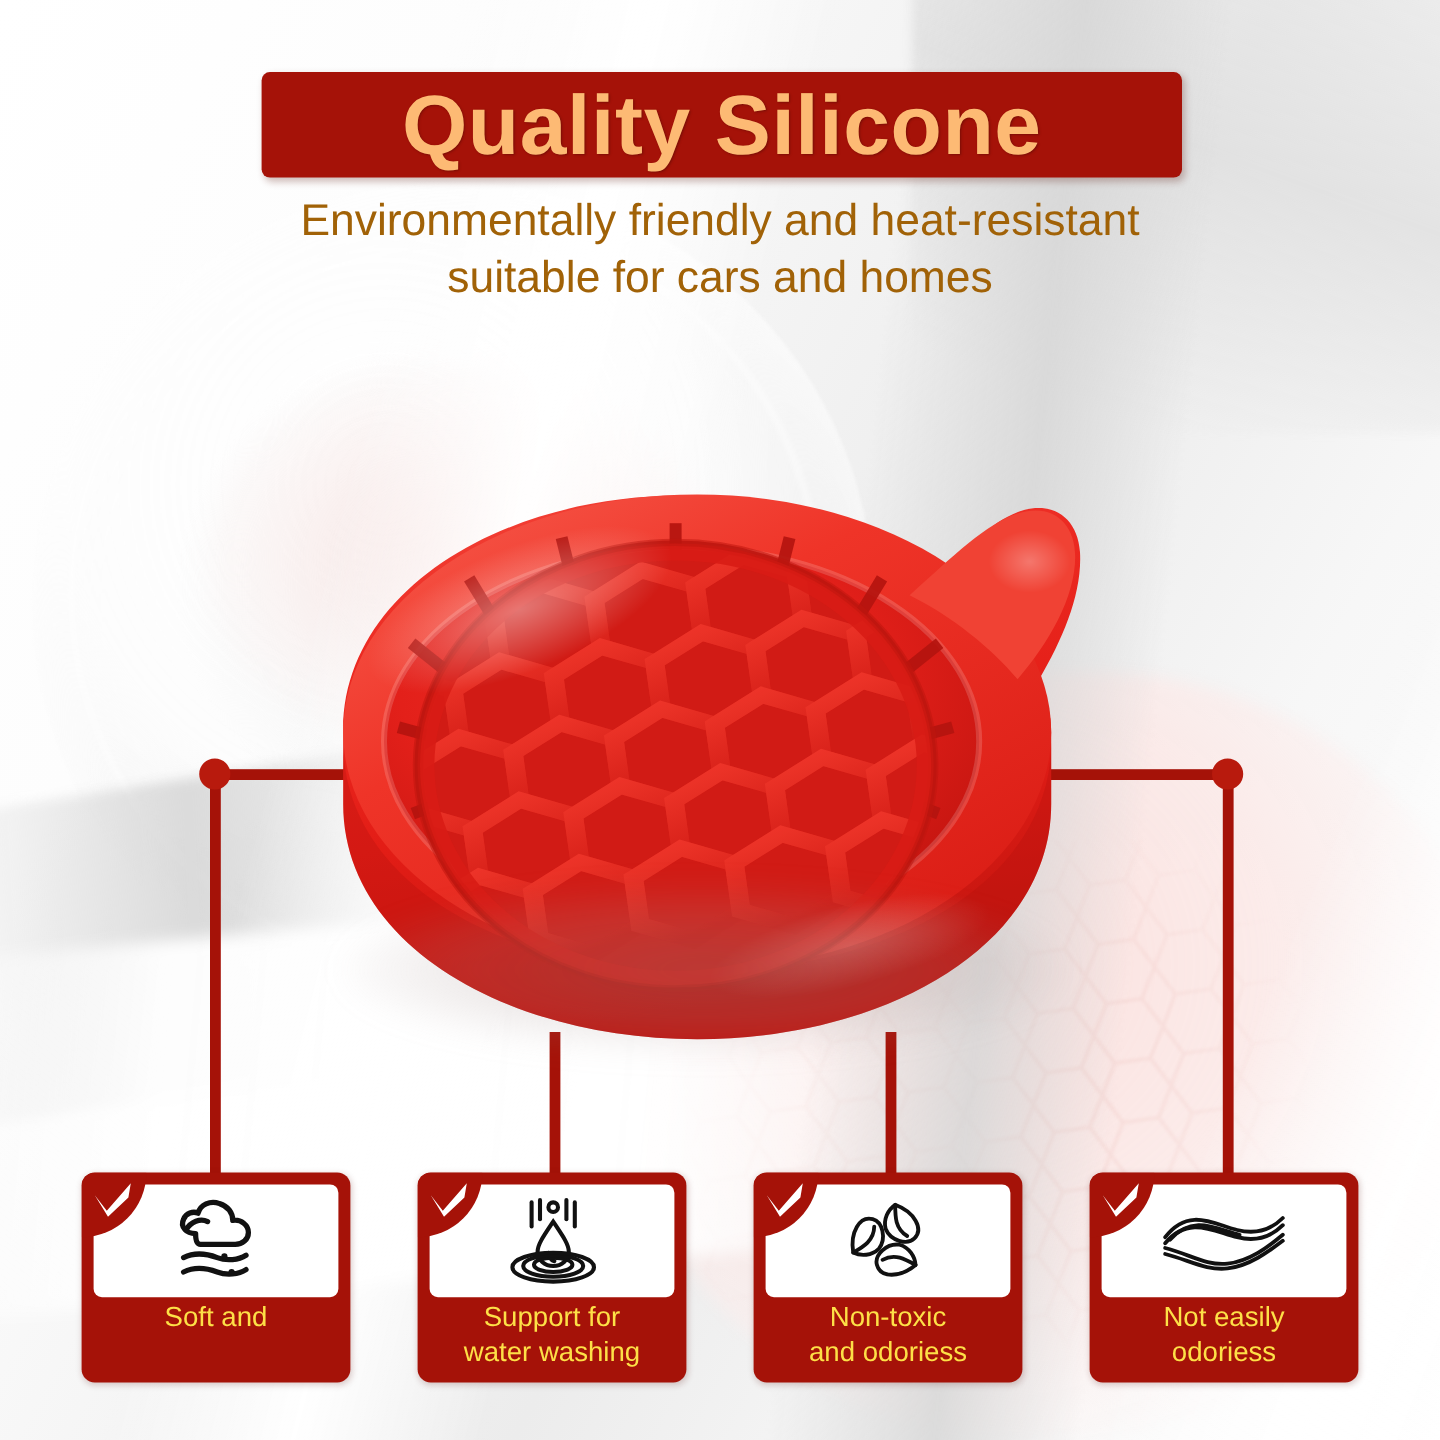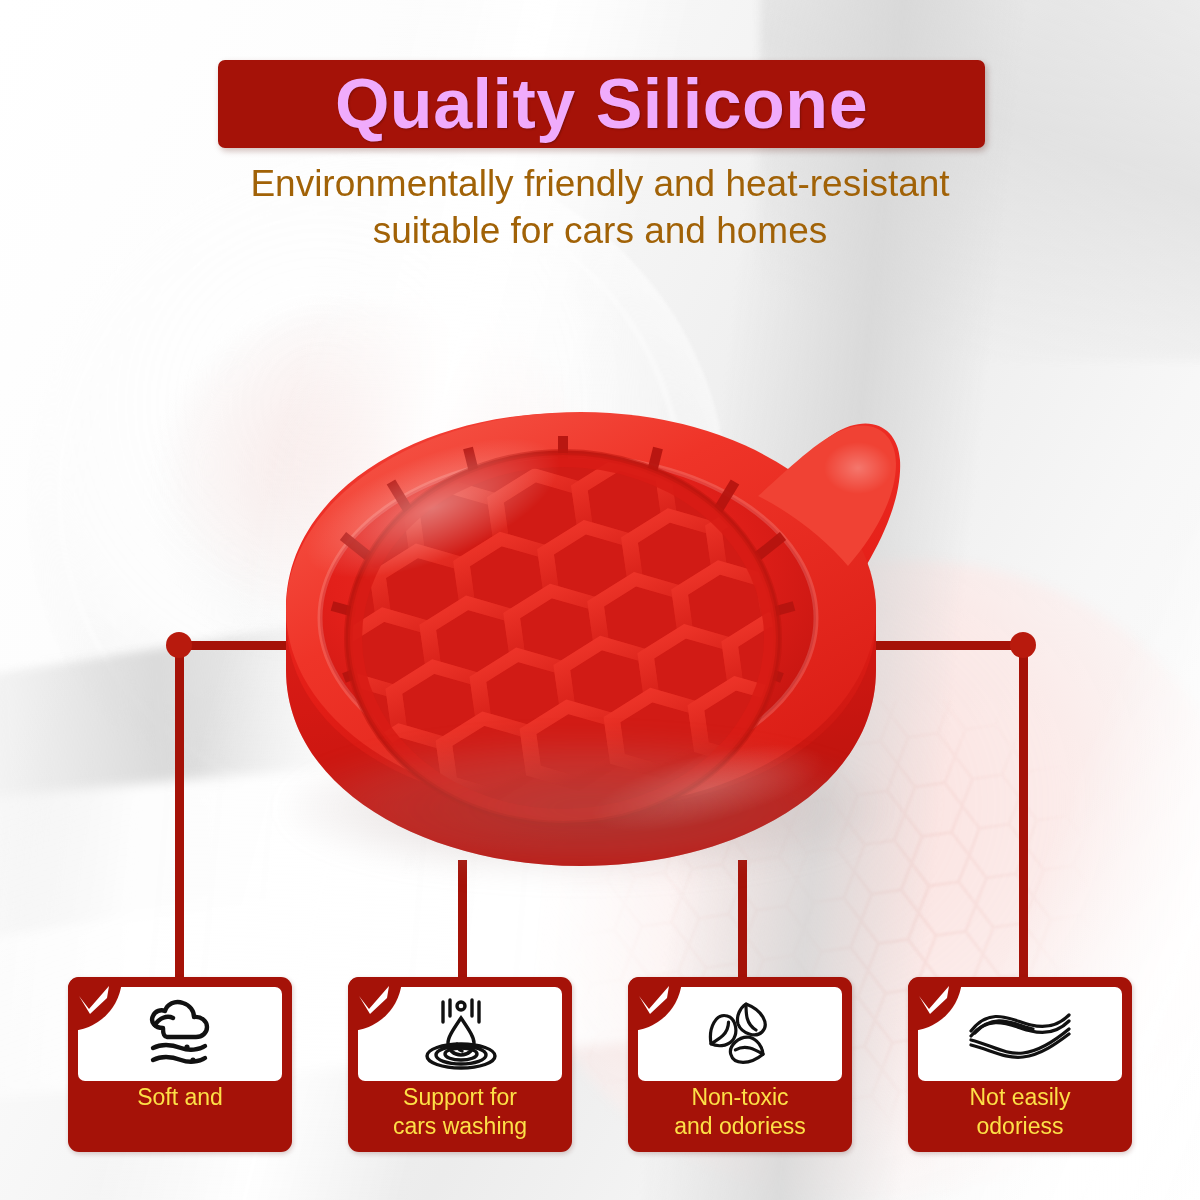--- a/index.html
+++ b/index.html
@@ -140,21 +140,21 @@
     width: 767px;
     height: 88px;
     background: #a51208;
     border-radius: 7px;
     box-shadow: 2px 3px 6px rgba(90,20,12,0.28);
     display: flex;
     align-items: center;
     justify-content: center;
   }
   .title-text {
-    color: #f0abfc;
+    color: #fdba74;
     font-size: 70px;
     font-weight: bold;
     letter-spacing: 0.5px;
     line-height: 1;
     white-space: nowrap;
     text-shadow: 1px 1px 2px rgba(0,0,0,0.25);
   }
   .subtitle {
     position: absolute;
     left: 0;
@@ -487,21 +487,21 @@
       </svg>
     </div>
     <div class="card-check">
       <div class="card-check-patch"></div>
       <svg width="34" height="30" viewBox="0 0 34 30">
         <path d="M2 11 L12 24 L32 1 L30 13 L13 29 Z" fill="#ffffff"></path>
       </svg>
     </div>
     <div class="card-label">
       <span>Support for</span>
-      <span>cars washing</span>
+      <span>water washing</span>
     </div>
   </div>
 
   <div class="card" style="left:628px; top:977px;">
     <div class="card-icon-panel">
       <svg width="80" height="76" viewBox="0 0 80 76">
         <g fill="none" stroke="#111111" stroke-width="3.2" stroke-linecap="round" stroke-linejoin="round">
           <g transform="translate(40 38)">
             <g transform="rotate(0)">
               <path d="M6 -30 C22 -24 30 -10 22 -2 C16 4 2 0 -2 -10 C-4 -18 0 -26 6 -30 Z"></path>

